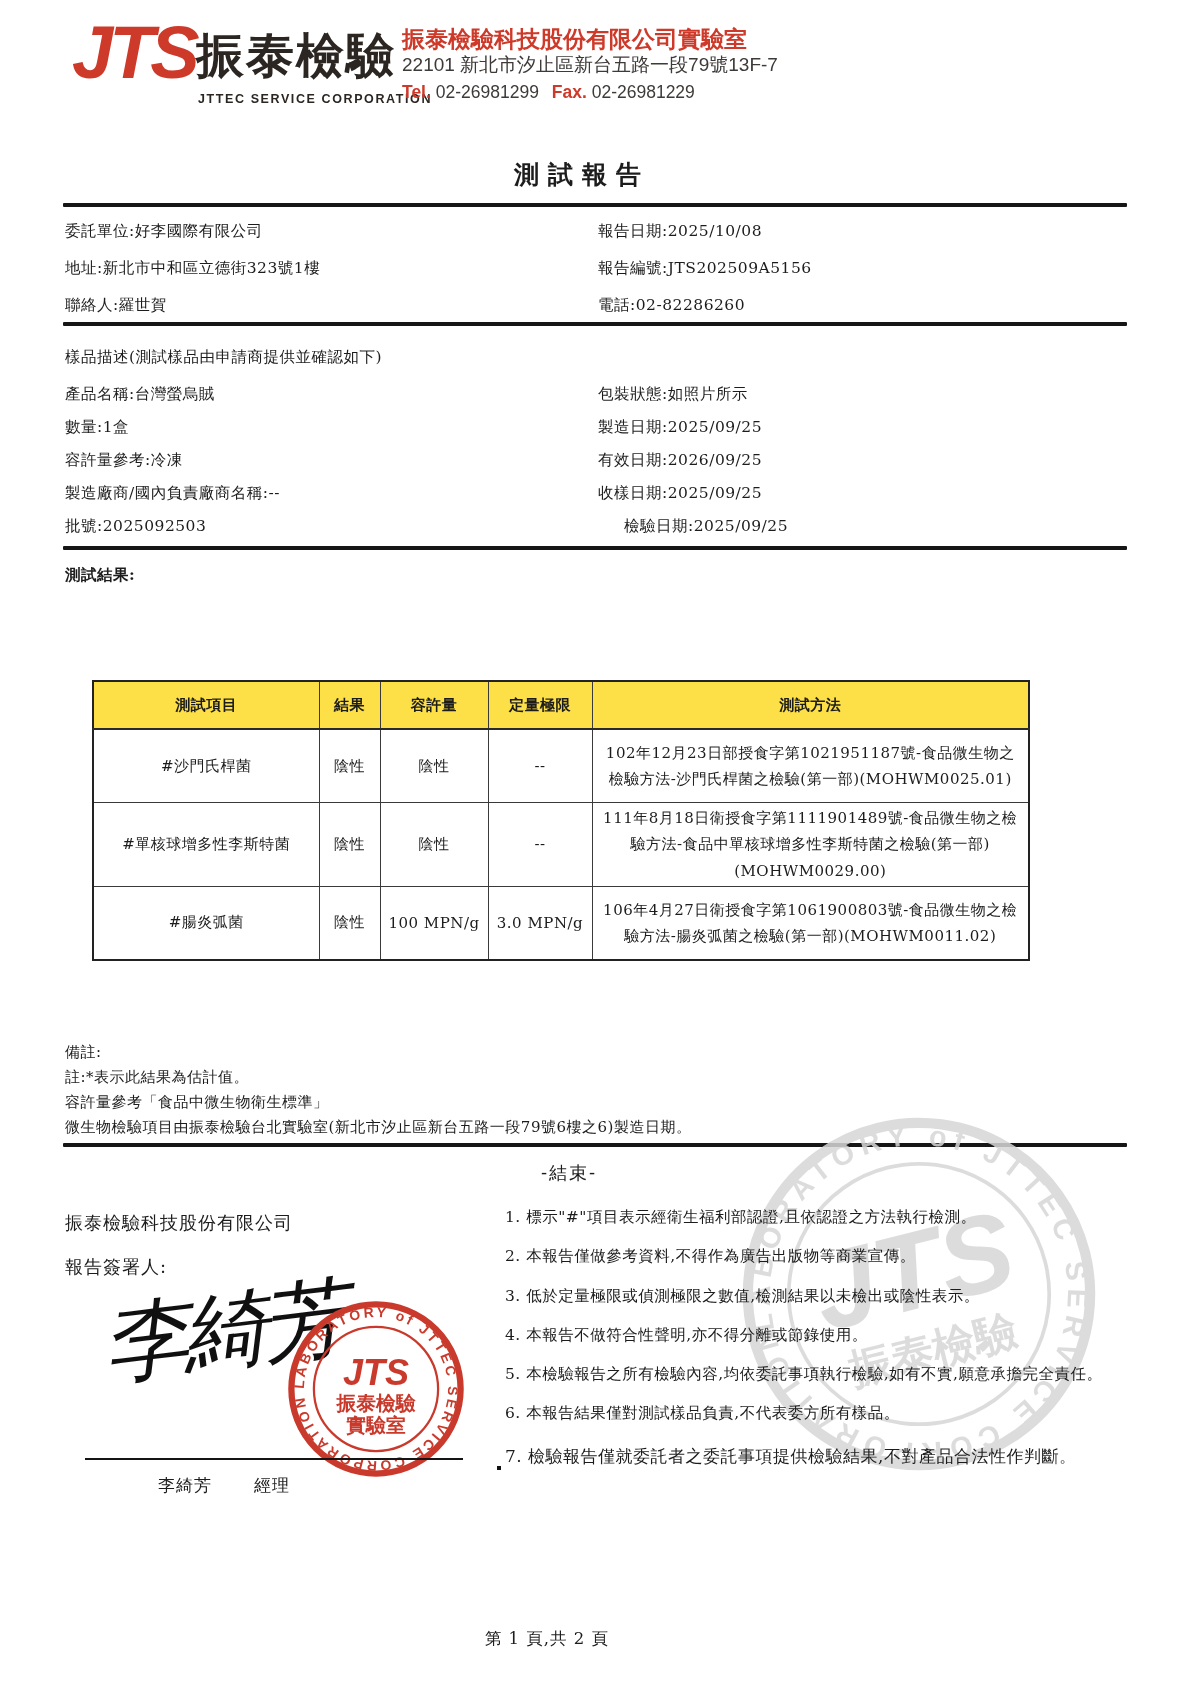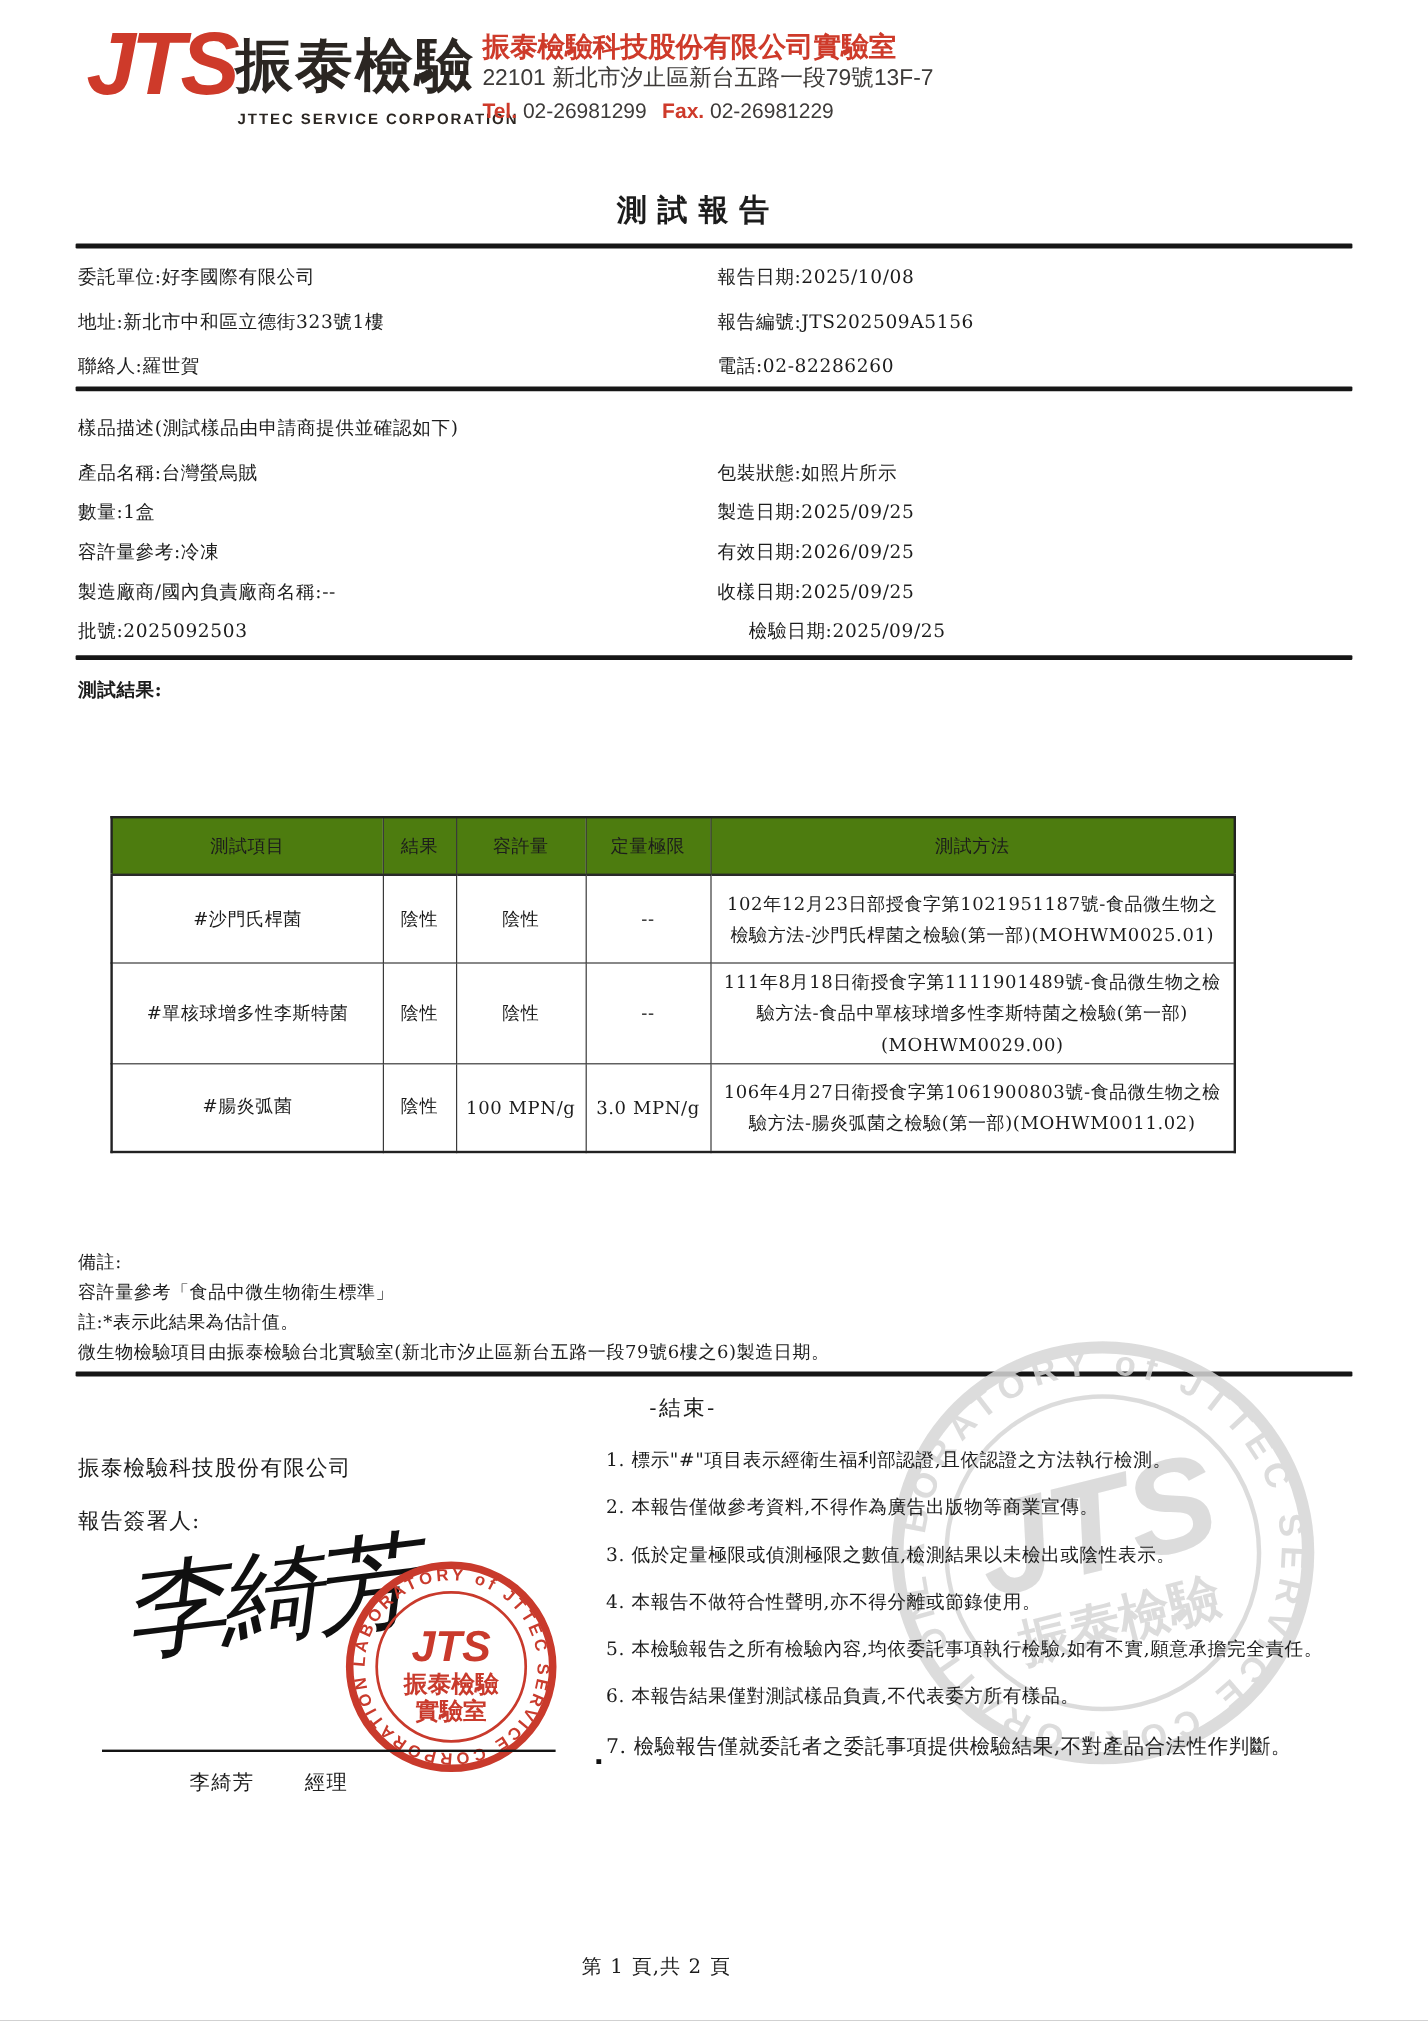--- a/index.html
+++ b/index.html
@@ -30,21 +30,21 @@
   .rule{background:#161616;height:4px;border-radius:1px;}
 
   .fieldline{font-size:15.5px;white-space:nowrap;letter-spacing:0.5px;}
   .sec-head{font-size:15.5px;letter-spacing:0.5px;white-space:nowrap;}
 
   
   table.results{border-collapse:collapse;table-layout:fixed;width:936px;
     font-size:15px;color:#1c1c1c;}
   table.results th,table.results td{border:1px solid #3a3a3a;text-align:center;
     vertical-align:middle;padding:2px 6px;letter-spacing:0.5px;}
-  table.results thead th{background:#4d7c0f;height:42px;font-weight:400;
+  table.results thead th{background:#fde047;height:42px;font-weight:700;
     border-bottom:2px solid #2a2a2a;}
   table.results{border:2px solid #222;}
   table.results tbody td{height:68px;}
   td.method{line-height:1.75;padding:4px 12px;margin-left:24px;}
 
   .notes{font-size:15px;line-height:25px;letter-spacing:0.5px;}
   .end-marker{font-size:18px;letter-spacing:2px;}
 
   .disc{width:648px;font-size:15.5px;}
   .disc-item{padding-left:28px;text-indent:-28px;margin-bottom:16px;
@@ -147,22 +147,22 @@
         <td>陰性</td>
         <td>100 MPN/g</td>
         <td>3.0 MPN/g</td>
         <td class="method">106年4月27日衛授食字第1061900803號-食品微生物之檢驗方法-腸炎弧菌之檢驗(第一部)(MOHWM0011.02)</td>
       </tr>
     </tbody>
   </table>
 
   <div class="abs notes" style="left:65px;top:1040px;">
     <div>備註:</div>
+    <div>註:*表示此結果為估計值。</div>
     <div>容許量參考「食品中微生物衛生標準」</div>
-    <div>註:*表示此結果為估計值。</div>
     <div>微生物檢驗項目由振泰檢驗台北實驗室(新北市汐止區新台五路一段79號6樓之6)製造日期。</div>
   </div>
 
   <div class="abs rule" style="left:63px;top:1143px;width:1064px;"></div>
   <div class="abs end-marker" style="left:541px;top:1161px;">-結束-</div>
 
   <svg class="abs watermark" style="left:733px;top:1108px;" viewBox="0 0 400 400">
     <defs>
       <path id="wmRing" d="M200,200 m-160,0 a160,160 0 1,1 320,0 a160,160 0 1,1 -320,0"></path>
     </defs>

